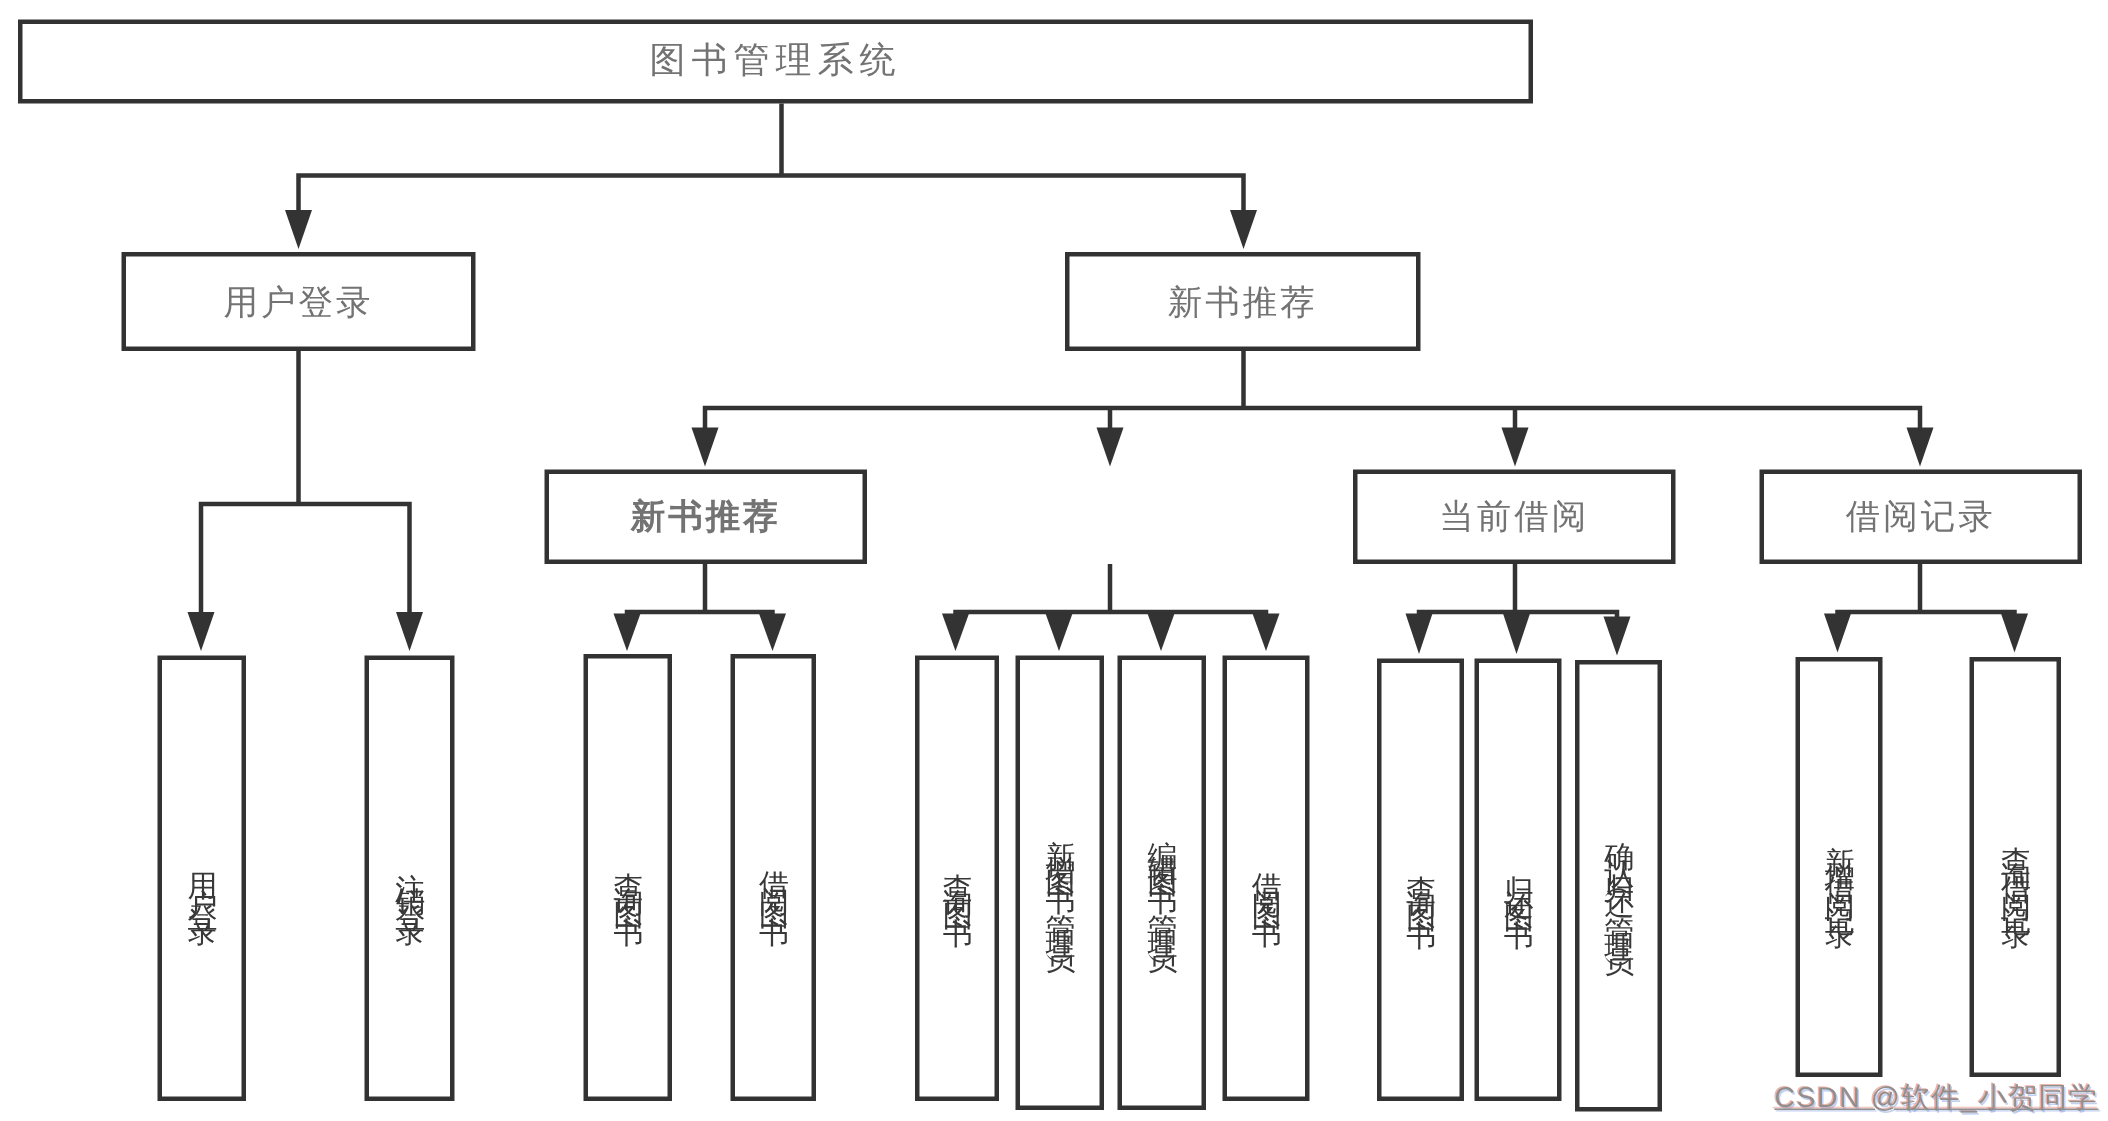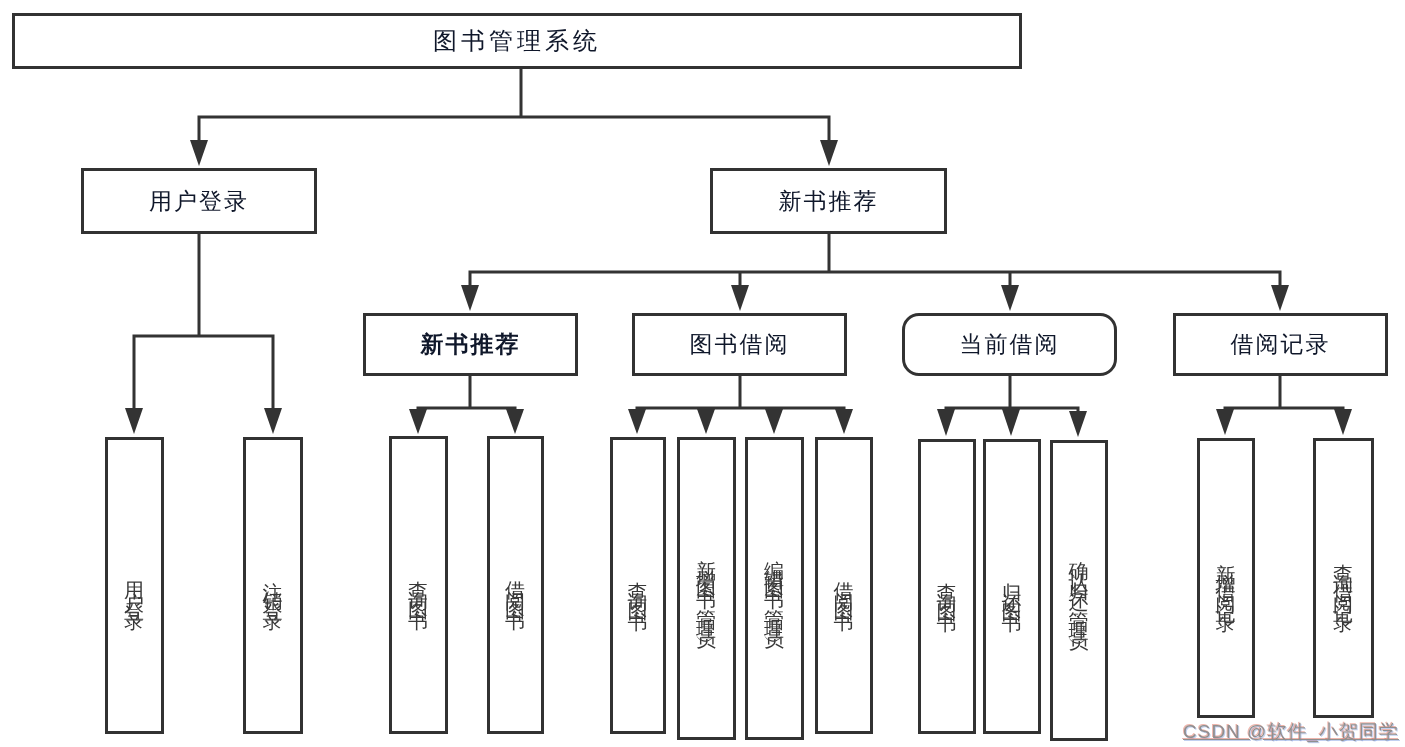--- a/index.html
+++ b/index.html
@@ -5,21 +5,21 @@
   html,body{margin:0;padding:0;background:#fff;}
   .canvas{
     position:relative;width:1405px;height:747px;background:#fff;overflow:hidden;
     font-family:"Liberation Sans","DejaVu Sans",sans-serif;color:#333;
   }
   .connectors{position:absolute;left:0;top:0;width:1405px;height:747px;}
   .box{
     position:absolute;box-sizing:border-box;border:3px solid #323232;background:#fff;
     display:flex;align-items:center;justify-content:center;text-align:center;
   }
-  .hlabel{font-size:23px;letter-spacing:2px;color:#0f172a;white-space:nowrap;line-height:1;}
+  .hlabel{font-size:23px;letter-spacing:2px;color:#737373;white-space:nowrap;line-height:1;}
   .root .hlabel{font-size:24px;letter-spacing:4px;}
   .leaf{border-width:3px;}
   .vlabel{
     writing-mode:vertical-rl;text-orientation:mixed;
     font-size:20px;letter-spacing:0.5em;line-height:1;color:#383838;
     max-height:96%;
   }
   .watermark{
     position:absolute;left:1183px;top:719px;font-size:19px;letter-spacing:1px;
     color:#8f8f8f;white-space:nowrap;
@@ -89,24 +89,21 @@
   <div class="box" style="left:81px;top:168px;width:236px;height:66px;">
     <span class="hlabel">用户登录</span>
   </div>
   <div class="box" style="left:710px;top:168px;width:237px;height:66px;">
     <span class="hlabel">新书推荐</span>
   </div>
 
   <div class="box" style="left:363px;top:313px;width:215px;height:63px;font-weight:bold;">
     <span class="hlabel">新书推荐</span>
   </div>
-  <div class="box" style="left:632px;top:313px;width:215px;height:63px;">
-    <span class="hlabel">图书借阅</span>
-  </div>
-  <div class="box" style="left:902px;top:313px;width:215px;height:63px;border-radius:17px;">
+  <div class="box" style="left:902px;top:313px;width:215px;height:63px;">
     <span class="hlabel">当前借阅</span>
   </div>
   <div class="box" style="left:1173px;top:313px;width:215px;height:63px;align-items:center;">
     <span class="hlabel">借阅记录</span>
   </div>
 
   <div class="box leaf" style="left:105px;top:437px;width:59px;height:297px;">
     <span class="vlabel">用户登录</span>
   </div>
   <div class="box leaf" style="left:243px;top:437px;width:60px;height:297px;">

